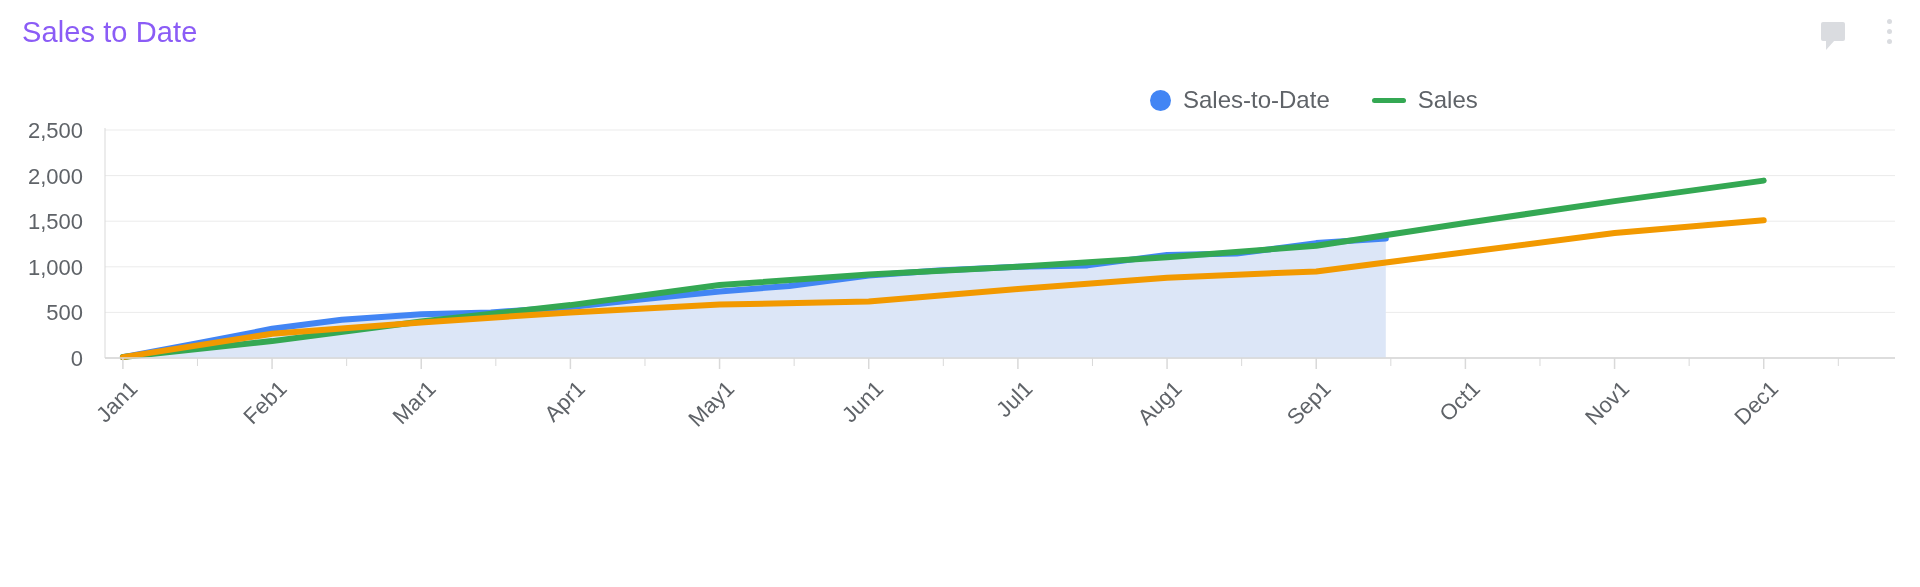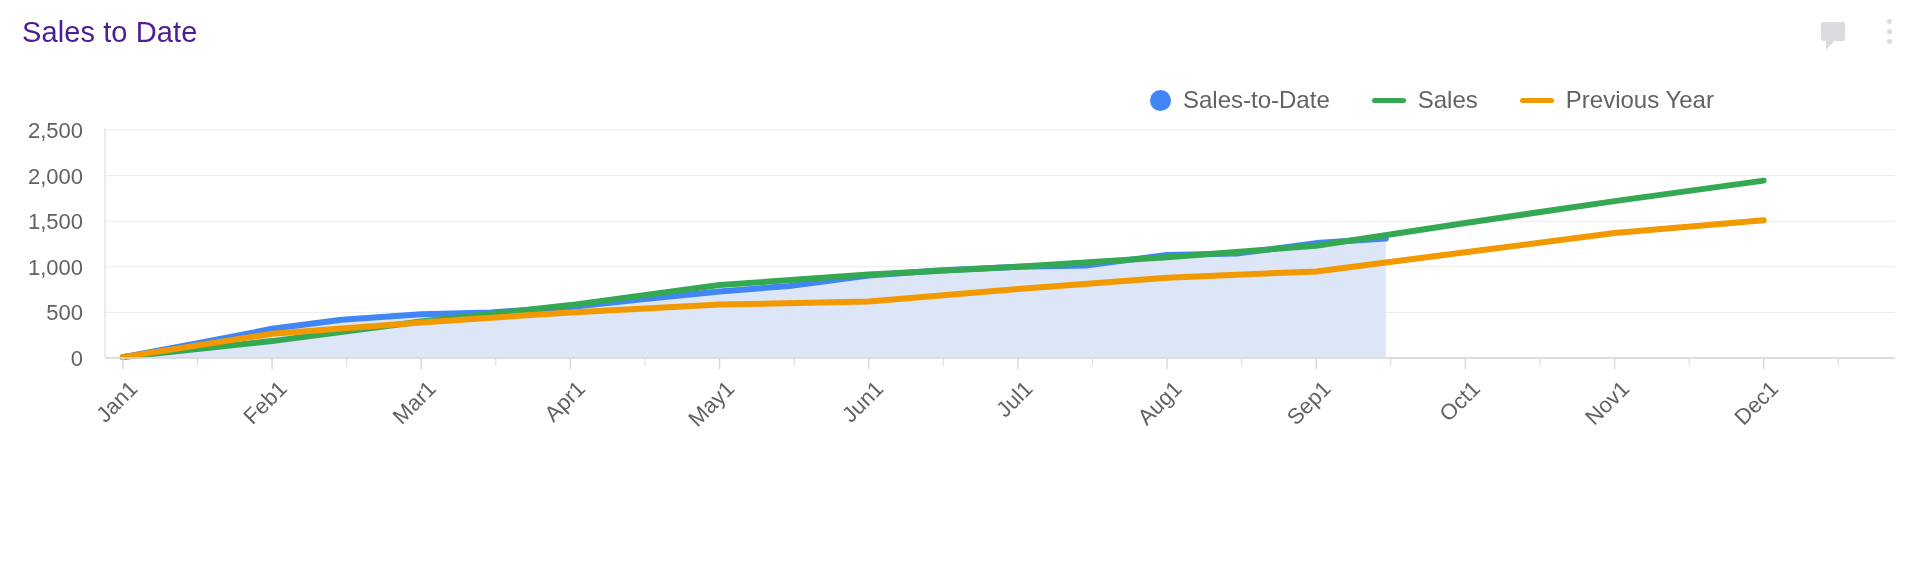--- a/index.html
+++ b/index.html
@@ -20,21 +20,21 @@
   #header {
     position: absolute;
     left: 0; top: 0;
     width: 1920px; height: 70px;
   }
   #chart-title {
     position: absolute;
     left: 22px; top: 16px;
     font-size: 29px;
     font-weight: 400;
-    color: #4c1d95;
+    color: #8b5cf6;
     letter-spacing: 0.1px;
     white-space: nowrap;
     text-align: right;
   }
   #header-actions {
     position: absolute;
     right: 16px; top: 16px;
     display: flex;
     align-items: center;
     gap: 26px;
@@ -143,24 +143,20 @@
   </div>
 
   <div id="legend">
     <div class="legend-item">
       <span class="legend-swatch-dot" style="background:#4285F4"></span>
       <span class="legend-label">Sales-to-Date</span>
     </div>
     <div class="legend-item">
       <span class="legend-swatch-line" style="background:#34A853"></span>
       <span class="legend-label">Sales</span>
-    </div>
-    <div class="legend-item">
-      <span class="legend-swatch-line" style="background:#F29900"></span>
-      <span class="legend-label">Previous Year</span>
     </div>
   </div>
 
   <div id="plot-wrap">
     <svg id="plot-svg" width="1920" height="350" viewBox="0 0 1920 350">
       <g id="gridlines">
           <line x1="105" x2="1895" y1="240" y2="240" stroke="#d9d9d9" stroke-width="1"></line>
           <line x1="105" x2="1895" y1="194.4" y2="194.4" stroke="#ebebeb" stroke-width="1"></line>
           <line x1="105" x2="1895" y1="148.79999999999998" y2="148.79999999999998" stroke="#ebebeb" stroke-width="1"></line>
           <line x1="105" x2="1895" y1="103.2" y2="103.2" stroke="#ebebeb" stroke-width="1"></line>

